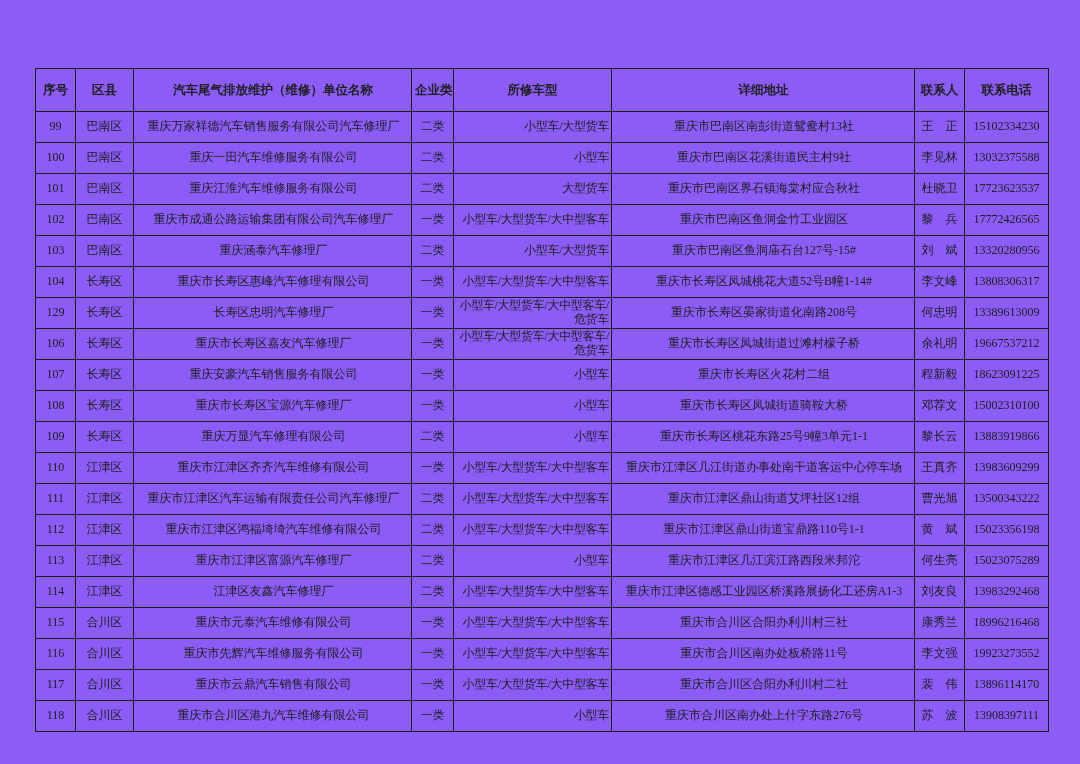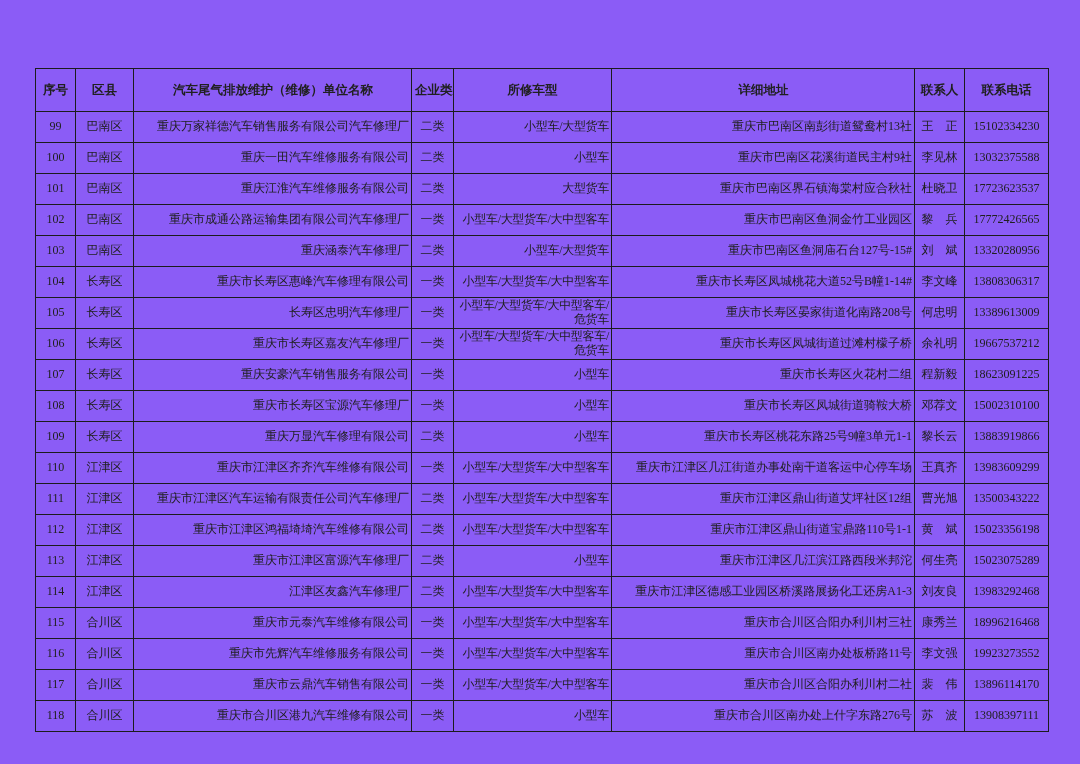--- a/index.html
+++ b/index.html
@@ -40,21 +40,21 @@
     font-weight: bold;
     font-size: 12.5px;
     text-align: center;
     padding: 2px 3px;
   }
   table.units tbody td {
     height: 28px;
   }
   
   .c-no, .c-district, .c-cat, .c-contact, .c-phone { text-align: center; white-space: nowrap; }
-  .c-name, .c-addr { text-align: right; padding-left: 4px !important; white-space: nowrap; }
+  .c-name, .c-addr { text-align: center; padding-left: 4px !important; white-space: nowrap; }
   .c-veh { text-align: right; padding-left: 3px !important; letter-spacing: -0.3px; }
   thead .c-veh { letter-spacing: 0; }
   thead .c-name, thead .c-addr { text-align: center; }
   thead .c-veh { text-align: left; }
   .c-phone { font-size: 12px; }
 </style>
 </head>
 <body>
 
 <div class="page">
@@ -136,21 +136,21 @@
           <td class="c-no">104</td>
           <td class="c-district">长寿区</td>
           <td class="c-name">重庆市长寿区惠峰汽车修理有限公司</td>
           <td class="c-cat">一类</td>
           <td class="c-veh">小型车/大型货车/大中型客车</td>
           <td class="c-addr">重庆市长寿区凤城桃花大道52号B幢1-14#</td>
           <td class="c-contact">李文峰</td>
           <td class="c-phone">13808306317</td>
         </tr>
         <tr>
-          <td class="c-no">105</td>
+          <td class="c-no">129</td>
           <td class="c-district">长寿区</td>
           <td class="c-name">长寿区忠明汽车修理厂</td>
           <td class="c-cat">一类</td>
           <td class="c-veh">小型车/大型货车/大中型客车/危货车</td>
           <td class="c-addr">重庆市长寿区晏家街道化南路208号</td>
           <td class="c-contact">何忠明</td>
           <td class="c-phone">13389613009</td>
         </tr>
         <tr>
           <td class="c-no">106</td>

